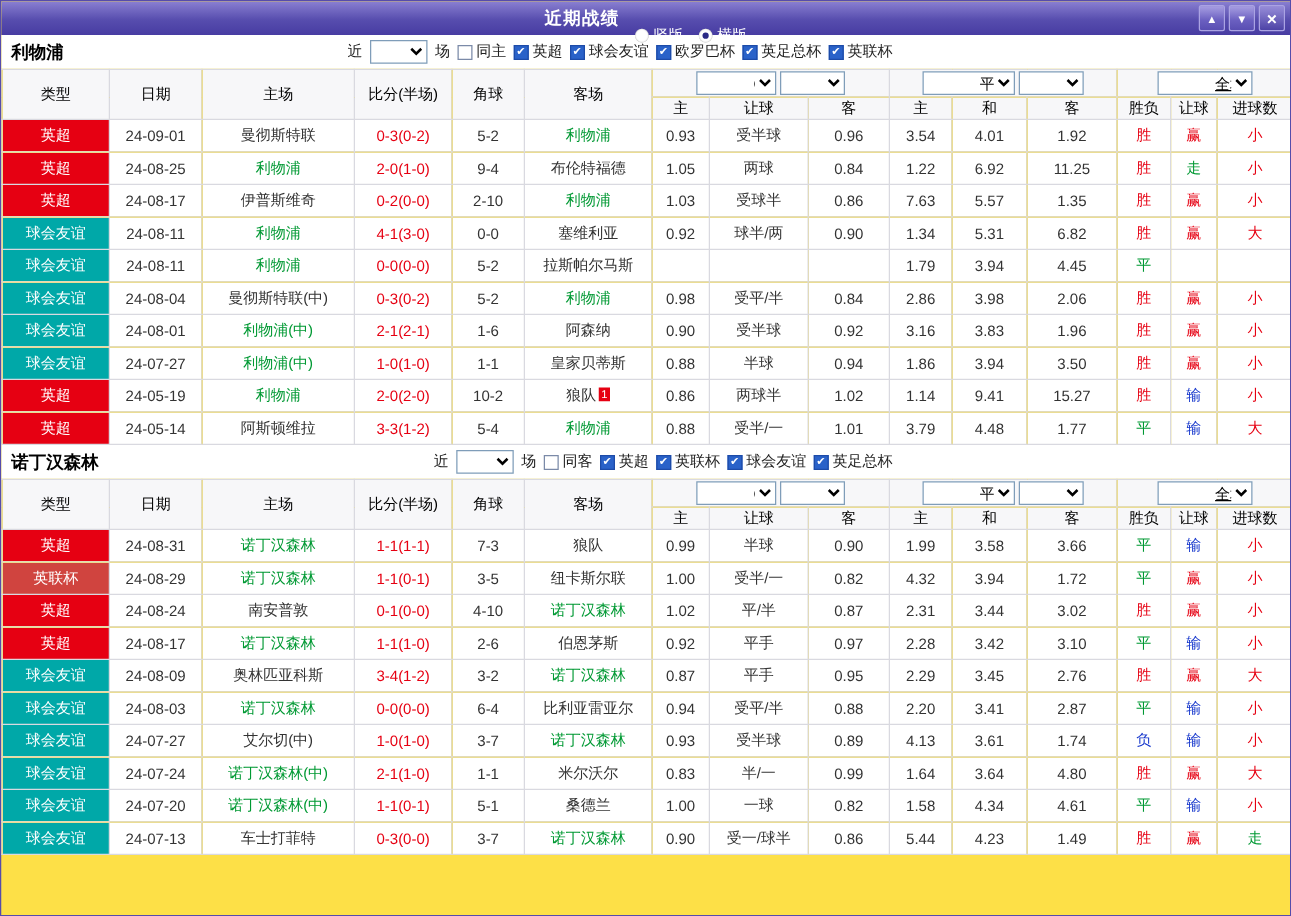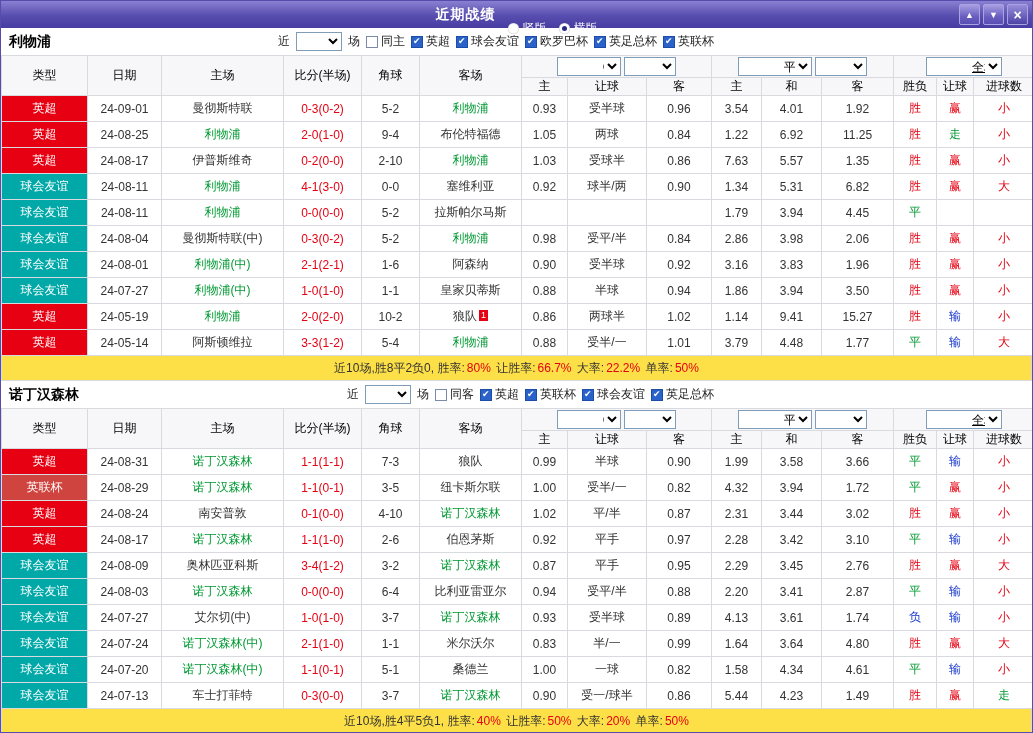--- a/index.html
+++ b/index.html
@@ -331,21 +331,20 @@
     <td>1.01</td>
     <td>3.79</td>
     <td>4.48</td>
     <td>1.77</td>
     <td class="green">平</td>
     <td class="blue">输</td>
     <td class="red">大</td>
   </tr>
         </tbody>
     </table>
-    <div class="summary"><span>近10场,胜8平2负0, 胜率:</span><span class="red">80%</span><span> 让胜率:</span><span class="red">66.7%</span><span> 大率:</span><span class="red">22.2%</span><span> 单率:</span><span class="red">50%</span></div>
   </section>
 
   <section>
     <div class="filter-row">
       <span class="team-name">诺丁汉森林</span>
       <div class="filters">
         <span>近</span>
         <select class="sel-near"><option>10</option></select>
         <span>场</span>
         <span class="cb-item">
@@ -589,15 +588,14 @@
     <td>0.86</td>
     <td>5.44</td>
     <td>4.23</td>
     <td>1.49</td>
     <td class="red">胜</td>
     <td class="red">赢</td>
     <td class="green">走</td>
   </tr>
         </tbody>
     </table>
-    <div class="summary"><span>近10场,胜4平5负1, 胜率:</span><span class="red">40%</span><span> 让胜率:</span><span class="red">50%</span><span> 大率:</span><span class="red">20%</span><span> 单率:</span><span class="red">50%</span></div>
   </section>
 </div>
 
 </body></html>

